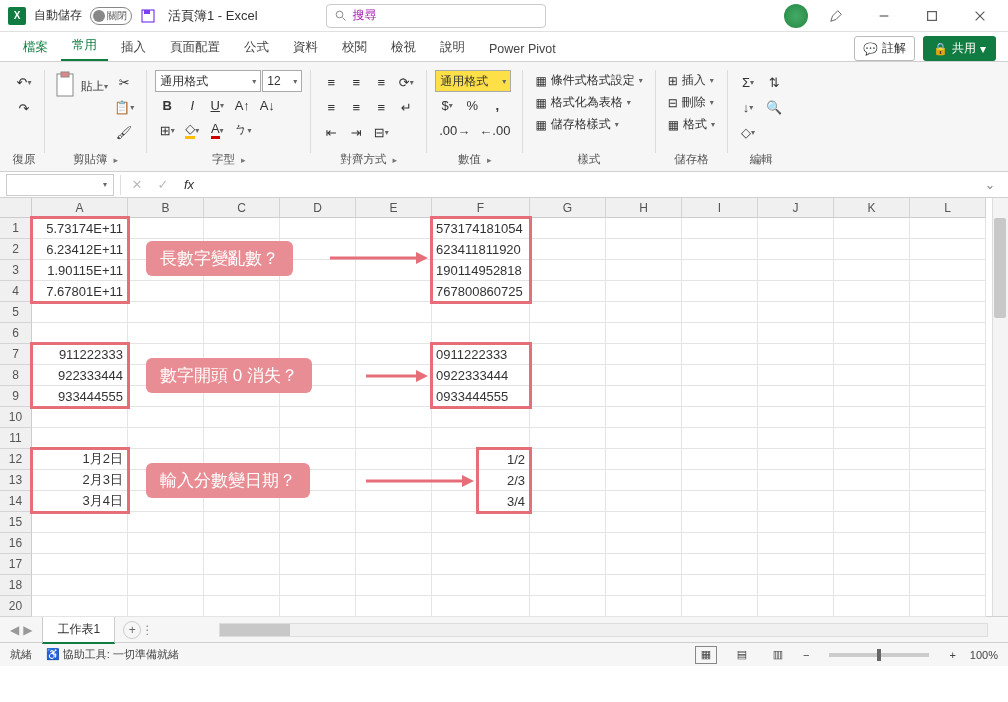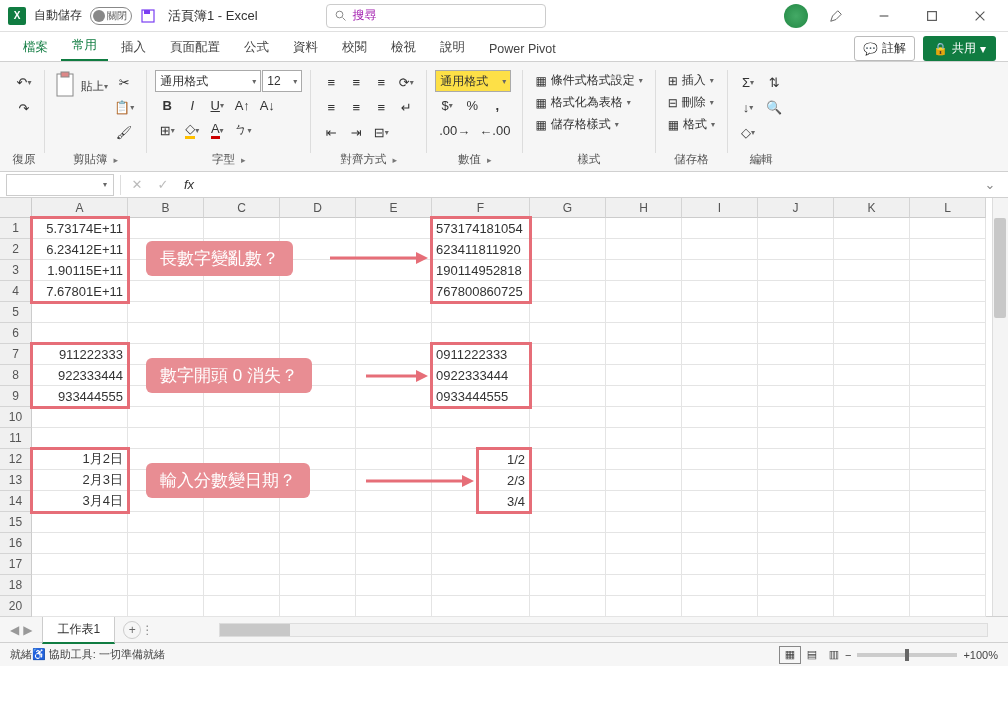--- a/index.html
+++ b/index.html
@@ -76,21 +76,21 @@
 
 
 .sheet-bar { height: 26px; display: flex; align-items: center; border-top: 1px solid #d0d0d0; background: #f6f6f6; font-size: 12px; }
 .sheet-nav { display: flex; gap: 4px; padding: 0 10px; color: #999; }
 .sheet-tab { padding: 4px 14px; background: #fff; border: 1px solid #ccc; border-bottom: 2px solid #107c41; margin-bottom: -1px; }
 .sheet-add { width: 26px; display: flex; align-items: center; justify-content: center; border: 1px solid #ccc; border-radius: 50%; height: 18px; width: 18px; margin-left: 8px; color: #666; }
 .hscroll { flex: 1; margin: 0 20px 0 60px; height: 14px; background: #f0f0f0; border: 1px solid #ddd; position: relative; }
 .hthumb { position: absolute; left: 0; top: 0; width: 70px; height: 12px; background: #c8c8c8; }
 
 
-.status-bar { height: 24px; display: flex; align-items: center; background: #f6f6f6; border-top: 1px solid #d0d0d0; padding: 0 10px; font-size: 11px; color: #444; }
+.status-bar { height: 24px; display: flex; align-items: center; background: #f6f6f6; border-top: 1px solid #d0d0d0; padding: 0 10px; font-size: 11px; color: #444; gap: 14px; }
 .status-spacer { flex: 1; }
 .view-btn { width: 22px; height: 18px; display: flex; align-items: center; justify-content: center; border: 1px solid transparent; }
 .view-btn.active { border-color: #888; }
 .zoom-slider { width: 100px; height: 4px; background: #ccc; position: relative; margin: 0 6px; }
 .zoom-thumb { position: absolute; left: 48px; top: -4px; width: 4px; height: 12px; background: #666; }
 </style>
 </head>
 <body>
 
 <div class="titlebar">

